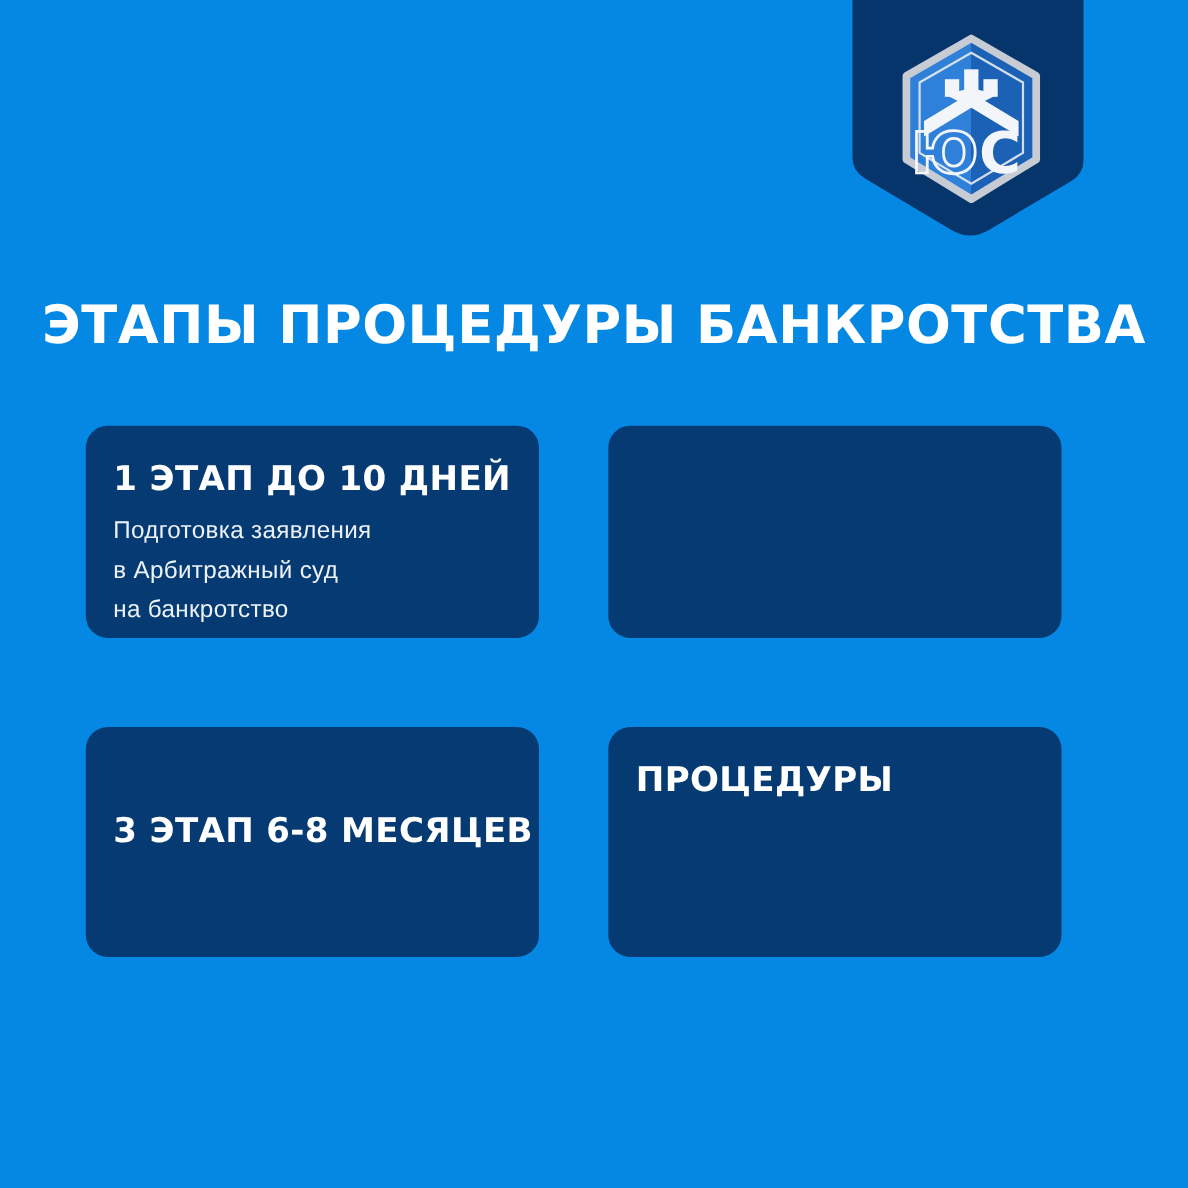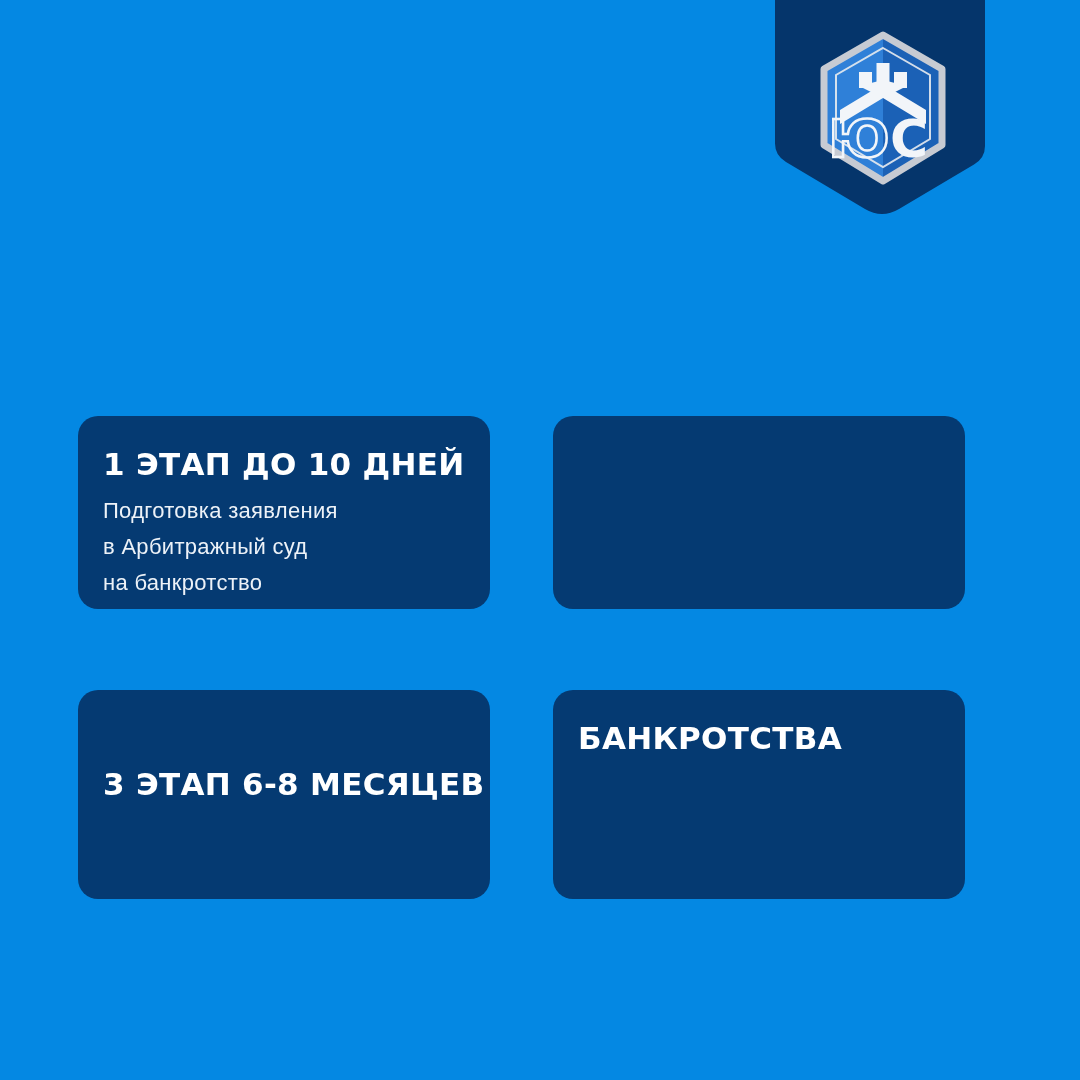--- a/index.html
+++ b/index.html
@@ -40,21 +40,21 @@
     font-family: "DejaVu Sans", sans-serif;
     font-weight: bold;
     font-size: 48px;
     line-height: 56px;
     letter-spacing: 0.5px;
     white-space: nowrap;
   }
   .stages-grid {
     position: absolute;
     left: 78px;
-    top: 416px;
+    top: 387px;
     display: grid;
     grid-template-columns: 412px 412px;
     grid-template-rows: 193px 209px;
     column-gap: 63px;
     row-gap: 81px;
   }
   .stage-card {
     background: #053A72;
     border-radius: 20px;
     box-sizing: border-box;
@@ -117,35 +117,36 @@
       <rect x="41" y="42" width="13" height="16"></rect>
       <rect x="58.5" y="33" width="13" height="20"></rect>
       <rect x="76" y="42" width="13" height="16"></rect>
       <path d="M41 56 L65 50 L89 56 L65 68 Z"></path>
       <path d="M22 80 L65 54 L108 80 L108 94 L65 68 L22 94 Z"></path>
     </g>
     <text class="monogram" x="41" y="127" text-anchor="middle" fill="none" stroke="#F2F5F9" stroke-width="2.5">Ю</text>
     <text class="monogram" x="91" y="127" text-anchor="middle" fill="#F2F5F9">С</text>
   </svg>
 
+  <h1 class="page-title">ЭТАПЫ ПРОЦЕДУРЫ БАНКРОТСТВА</h1>
 
   <div class="stages-grid">
 
     <section class="stage-card">
       <h2 class="stage-card-title">1 ЭТАП ДО 10 ДНЕЙ</h2>
       <p class="stage-card-body">Подготовка заявления
 в Арбитражный суд
 на банкротство</p>
     </section>
 
     <section class="stage-card">
     </section>
 
     <section class="stage-card centered">
       <h2 class="stage-card-title">3 ЭТАП 6-8 МЕСЯЦЕВ</h2>
     </section>
 
     <section class="stage-card">
-      <h2 class="stage-card-title">БАНКРОТСТВА</h2>
+      <h2 class="stage-card-title">ПРОЦЕДУРЫ</h2>
     </section>
 
   </div>
 </div>
 
 </body></html>

